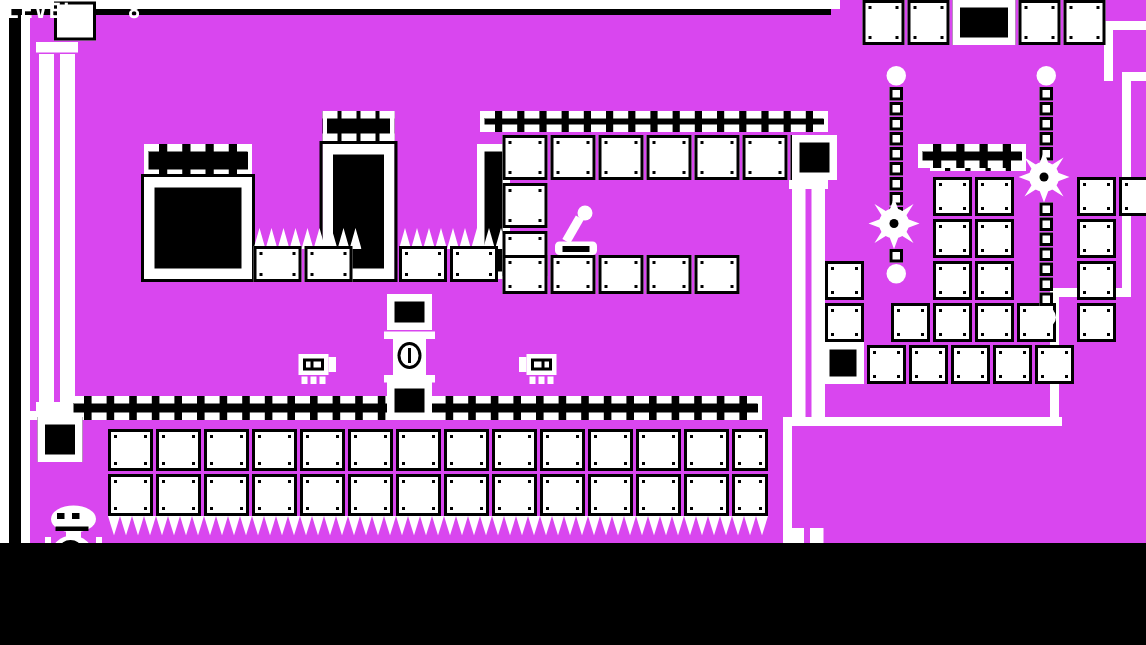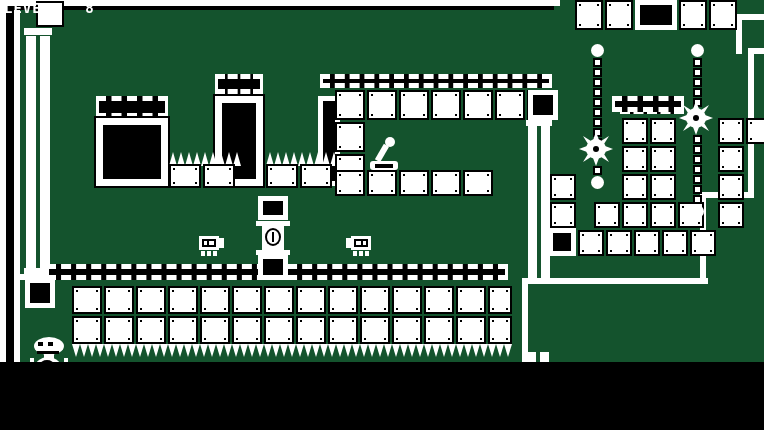--- a/index.html
+++ b/index.html
@@ -4,21 +4,21 @@
 <style>
   html, body {
     margin: 0;
     padding: 0;
     background: #000;
   }
   #game {
     position: relative;
     width: 764px;
     height: 362px;
-    background: #14532d;
+    background: #d946ef;
     overflow: hidden;
     font-family: "DejaVu Sans Mono", monospace;
   }
 
   
   #hud {
     position: absolute;
     left: 4px; top: 1px;
     z-index: 60;
     display: flex;

